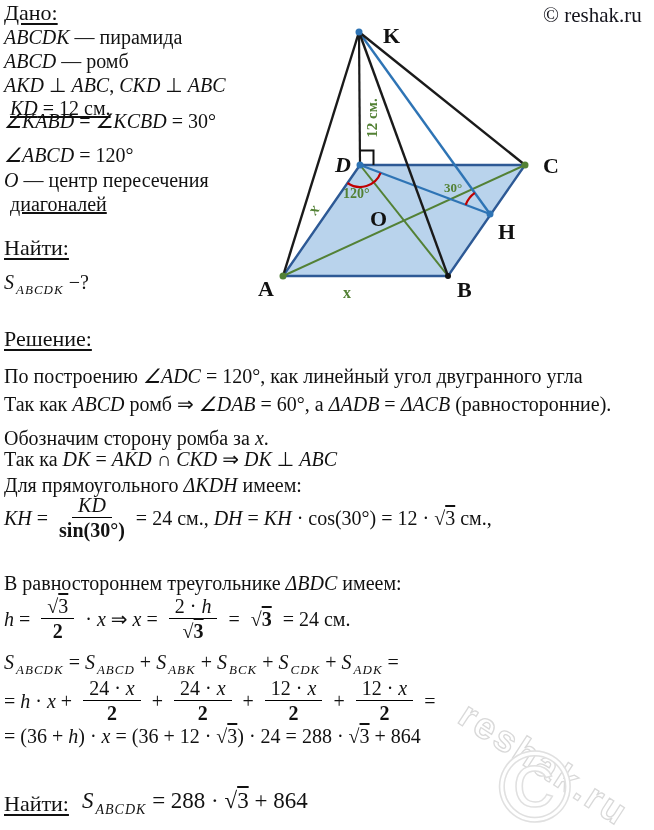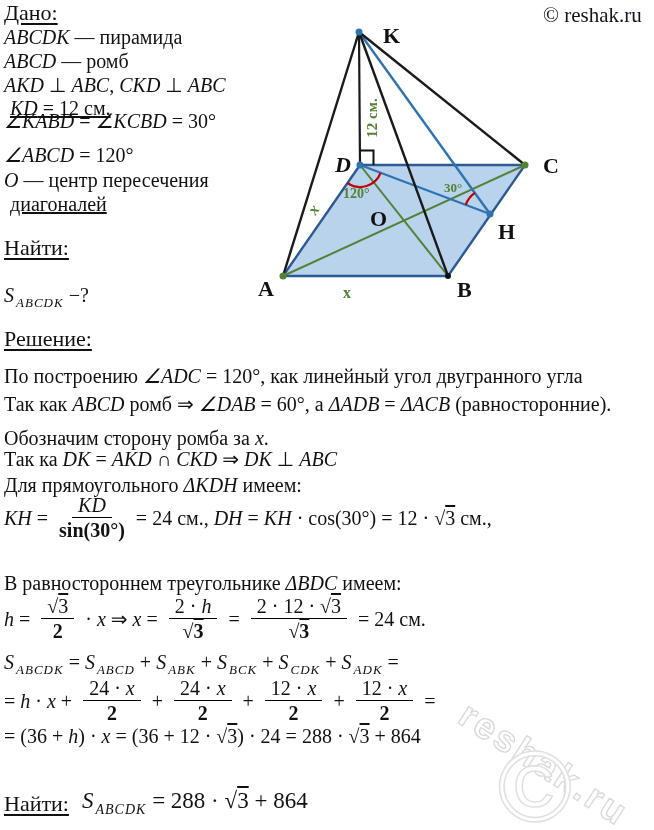--- a/index.html
+++ b/index.html
@@ -44,21 +44,21 @@
     <div class="gline" style="top:74px"><i>AKD</i><span> ⊥ </span><i>ABC</i><span>, </span><i>CKD</i><span> ⊥ </span><i>ABC</i></div>
     <div class="gline indent" style="top:97px"><i>KD</i><span> = 12 см.</span></div>
     <div class="gline" style="top:110px"><i>∠KABD</i><span> = </span><i>∠KCBD</i><span> = 30°</span></div>
     <div class="gline" style="top:144px"><i>∠ABCD</i><span> = 120°</span></div>
     <div class="gline" style="top:169px"><i>O</i><span> — центр пересечения</span></div>
     <div class="gline indent" style="top:193px"><span>диагоналей</span></div>
   </div>
 
   <div>
     <div class="heading" style="top:235px">Найти:</div>
-    <div class="gline" style="top:284px"><i>S</i><sub>ABCDK</sub><span> −?</span></div>
+    <div class="gline" style="top:271px"><i>S</i><sub>ABCDK</sub><span> −?</span></div>
   </div>
 
   <svg style="position:absolute;left:255px;top:0;" width="399" height="312" viewBox="0 0 399 312">
 
     <polygon points="28,276 193,276 270,165 105,165" fill="#b9d3ec" stroke="#2d5995" stroke-width="2.4" stroke-linejoin="round"></polygon>
 
     <line x1="28" y1="276" x2="270" y2="165" stroke="#538135" stroke-width="2"></line>
     <line x1="105" y1="165" x2="193" y2="276" stroke="#538135" stroke-width="2"></line>
 
     <line x1="105" y1="165" x2="235" y2="214" stroke="#2e74b5" stroke-width="2.4"></line>
@@ -108,21 +108,20 @@
           <span class="den"><span>sin(30°)</span></span>
         </span><span> = 24 см., </span><i>DH</i><span> = </span><i>KH</i><span> · cos(30°) = 12 · √<span class="ov">3</span> см.,</span></div>
     <div class="sline" style="top:571px"><span>В равностороннем треугольнике </span><i>ΔBDC</i><span> имеем:</span></div>
     <div class="sline" style="top:598px"><i>h</i><span> = </span><span class="frac">
           <span class="num"><span>√<span class="ov">3</span></span></span>
           <span class="den"><span>2</span></span>
         </span><span> · </span><i>x</i><span> ⇒ </span><i>x</i><span> = </span><span class="frac">
           <span class="num"><span>2 · </span><i>h</i></span>
           <span class="den"><span>√<span class="ov">3</span></span></span>
         </span><span> = </span><span class="frac">
-          <span class="num"><span>2 · 12 · √<span class="ov">3</span></span></span>
           <span class="den"><span>√<span class="ov">3</span></span></span>
         </span><span> = 24 см.</span></div>
     <div class="sline" style="top:650px"><i>S</i><sub>ABCDK</sub><span> = </span><i>S</i><sub>ABCD</sub><span> + </span><i>S</i><sub>ABK</sub><span> + </span><i>S</i><sub>BCK</sub><span> + </span><i>S</i><sub>CDK</sub><span> + </span><i>S</i><sub>ADK</sub><span> =</span></div>
     <div class="sline" style="top:680px"><span>= </span><i>h</i><span> · </span><i>x</i><span> + </span><span class="frac">
           <span class="num"><span>24 · </span><i>x</i></span>
           <span class="den"><span>2</span></span>
         </span><span> + </span><span class="frac">
           <span class="num"><span>24 · </span><i>x</i></span>
           <span class="den"><span>2</span></span>
         </span><span> + </span><span class="frac">

